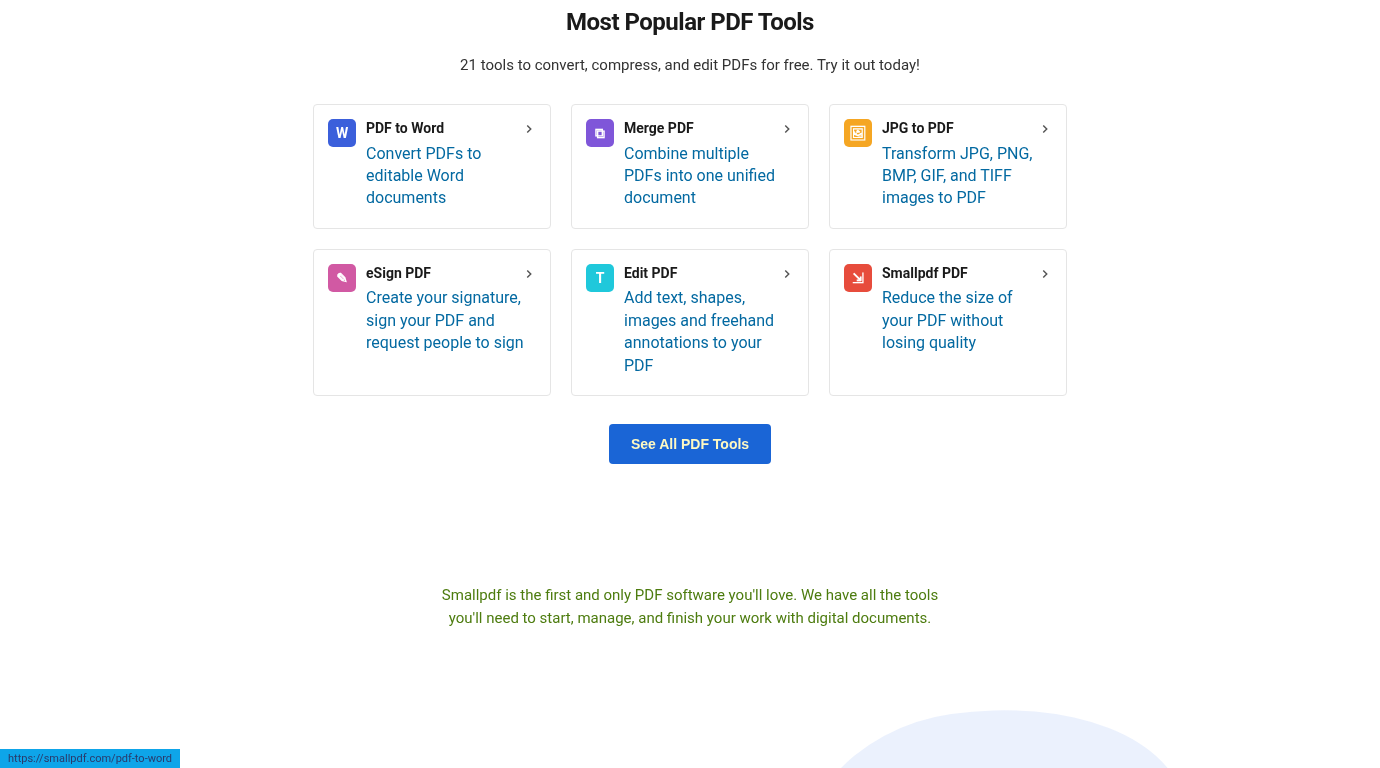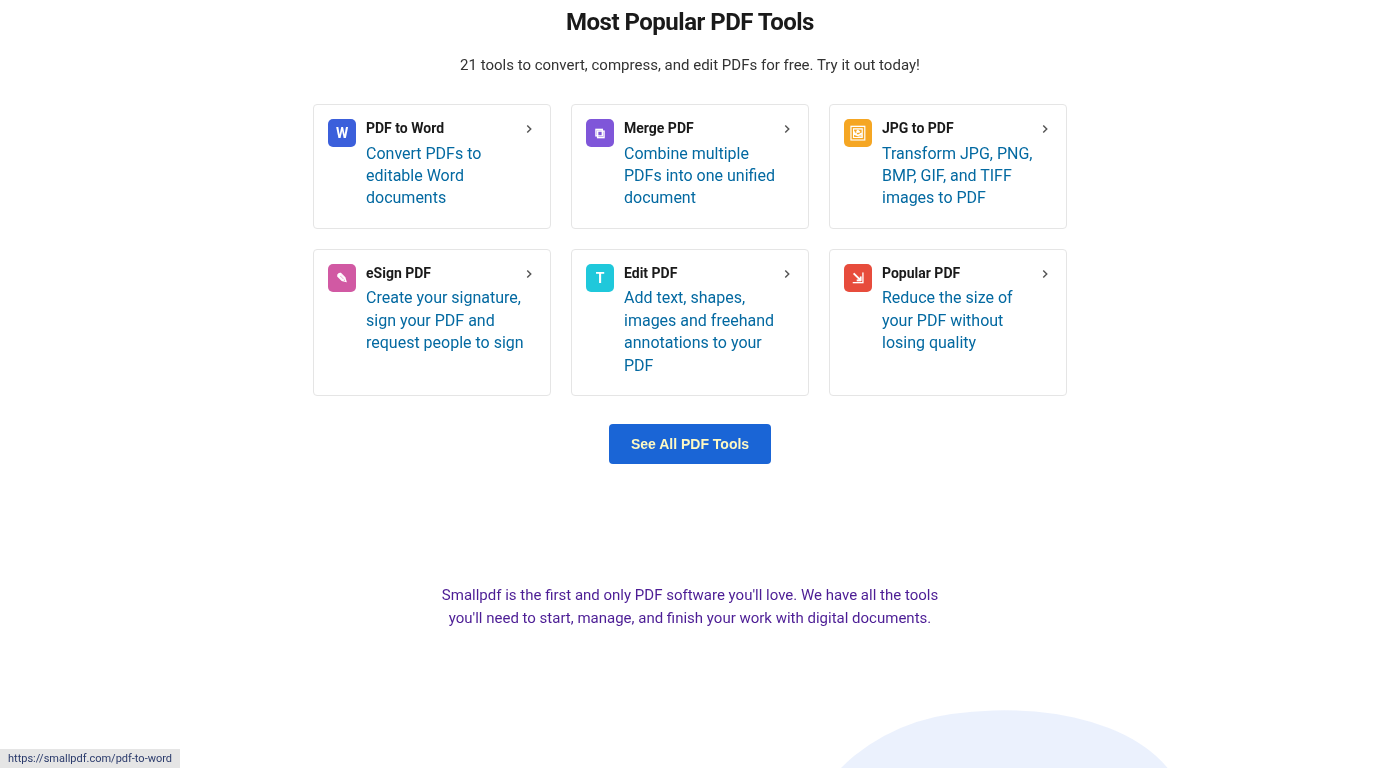--- a/index.html
+++ b/index.html
@@ -109,21 +109,21 @@
     .section-2-title {
       font-size: 38px;
       font-weight: 700;
       color: #1a1a1a;
       letter-spacing: -0.8px;
     }
     .section-2-text {
       max-width: 520px;
       margin: 22px auto 0;
       font-size: 15px;
-      color: #4c1d95;
+      color: #4d7c0f;
       line-height: 1.55;
     }
     .illustration-wrap {
       position: relative;
       margin-top: 80px;
       height: 170px;
       overflow: hidden;
     }
     .blob {
       position: absolute;
@@ -133,21 +133,21 @@
       height: 300px;
       background: #dde8fb;
       border-radius: 50% 60% 40% 55% / 60% 45% 55% 40%;
       transform: rotate(-8deg);
       opacity: 0.6;
     }
     .status-bar {
       position: fixed;
       left: 0;
       bottom: 0;
-      background: #e5e5e5;
+      background: #0ea5e9;
       color: #2a3a6b;
       font-size: 11px;
       padding: 3px 8px;
     }
   </style>
 </head>
 <body>
 
 <div class="container">
   <h1 class="section-title">Most Popular PDF Tools</h1>
@@ -200,21 +200,21 @@
           <div class="tool-title">Edit PDF</div>
           <div class="tool-desc">Add text, shapes, images and freehand annotations to your PDF</div>
         </div>
         <div class="chevron"><svg viewBox="0 0 24 24" fill="none" stroke="currentColor" stroke-width="2.5">
             <polyline points="9 18 15 12 9 6"></polyline>
           </svg></div>
       </div>
       <div class="tool-card">
         <div class="tool-icon icon-red" style="color: rgb(255, 255, 255); font-size: 14px; font-weight: 700;">⇲</div>
         <div class="tool-body">
-          <div class="tool-title">Popular PDF</div>
+          <div class="tool-title">Smallpdf PDF</div>
           <div class="tool-desc">Reduce the size of your PDF without losing quality</div>
         </div>
         <div class="chevron"><svg viewBox="0 0 24 24" fill="none" stroke="currentColor" stroke-width="2.5">
             <polyline points="9 18 15 12 9 6"></polyline>
           </svg></div>
       </div>
     </div>
 
   <div class="cta-row">
     <button class="cta-button">See All PDF Tools</button>

